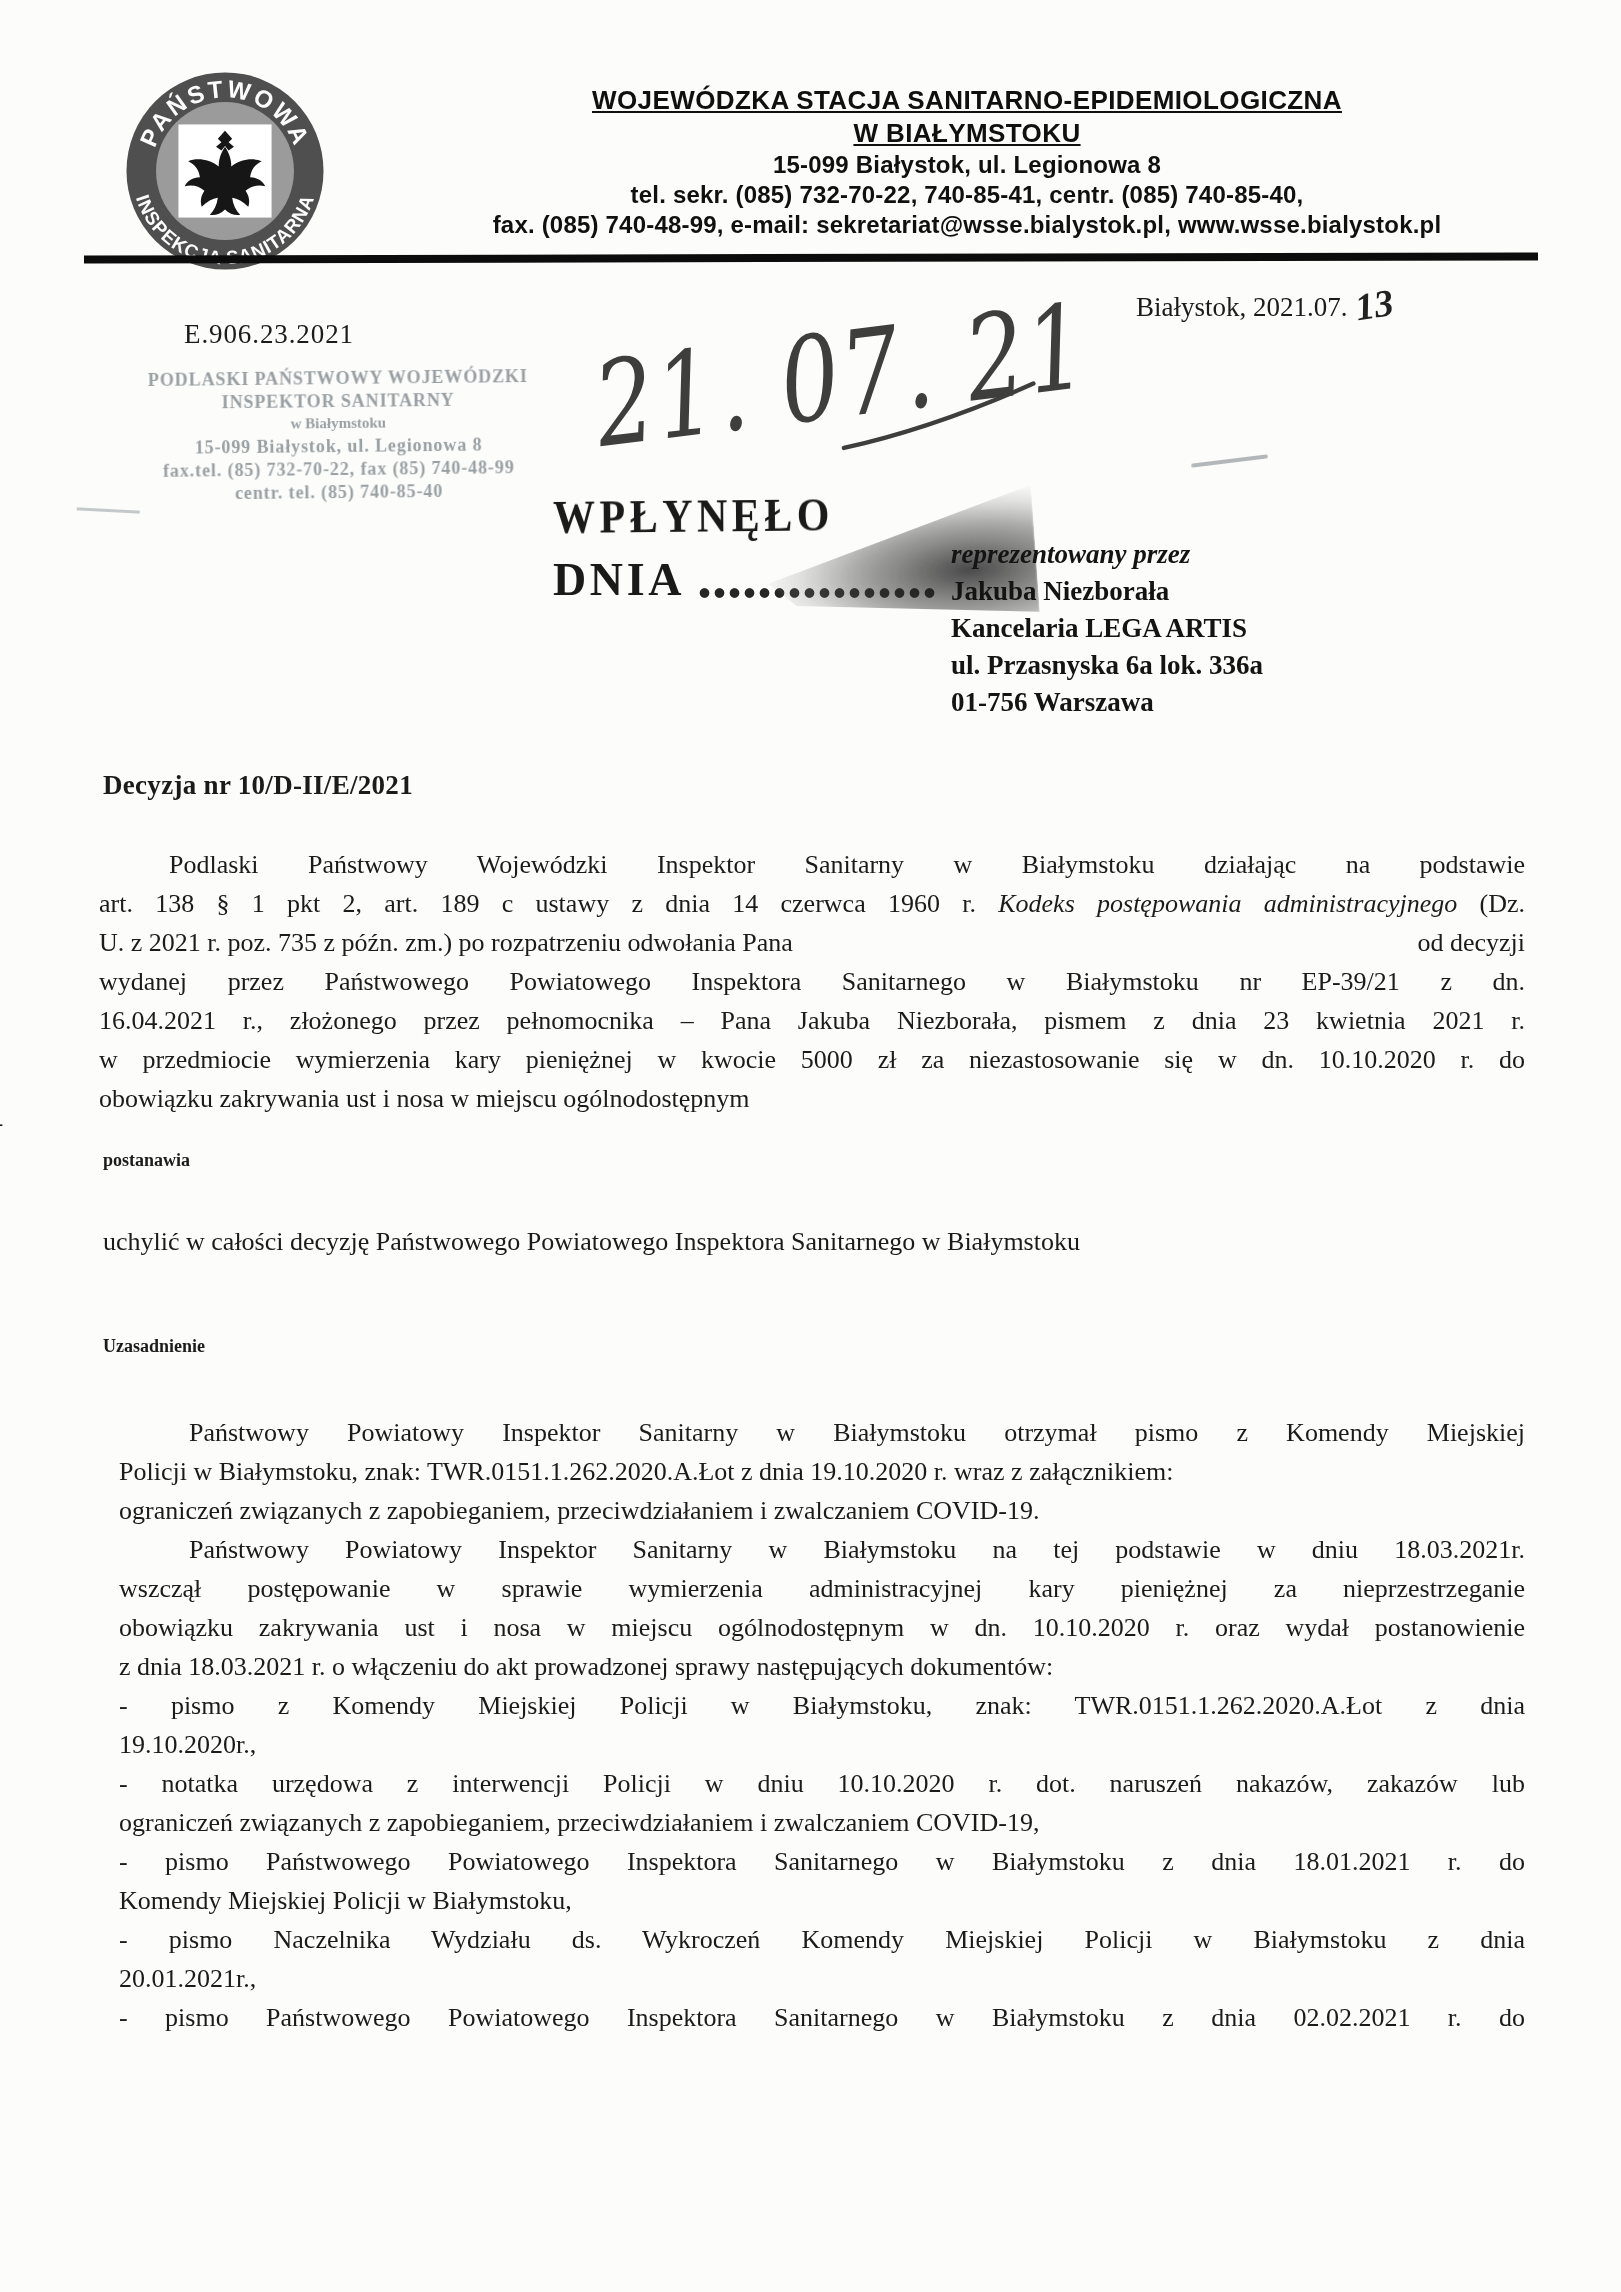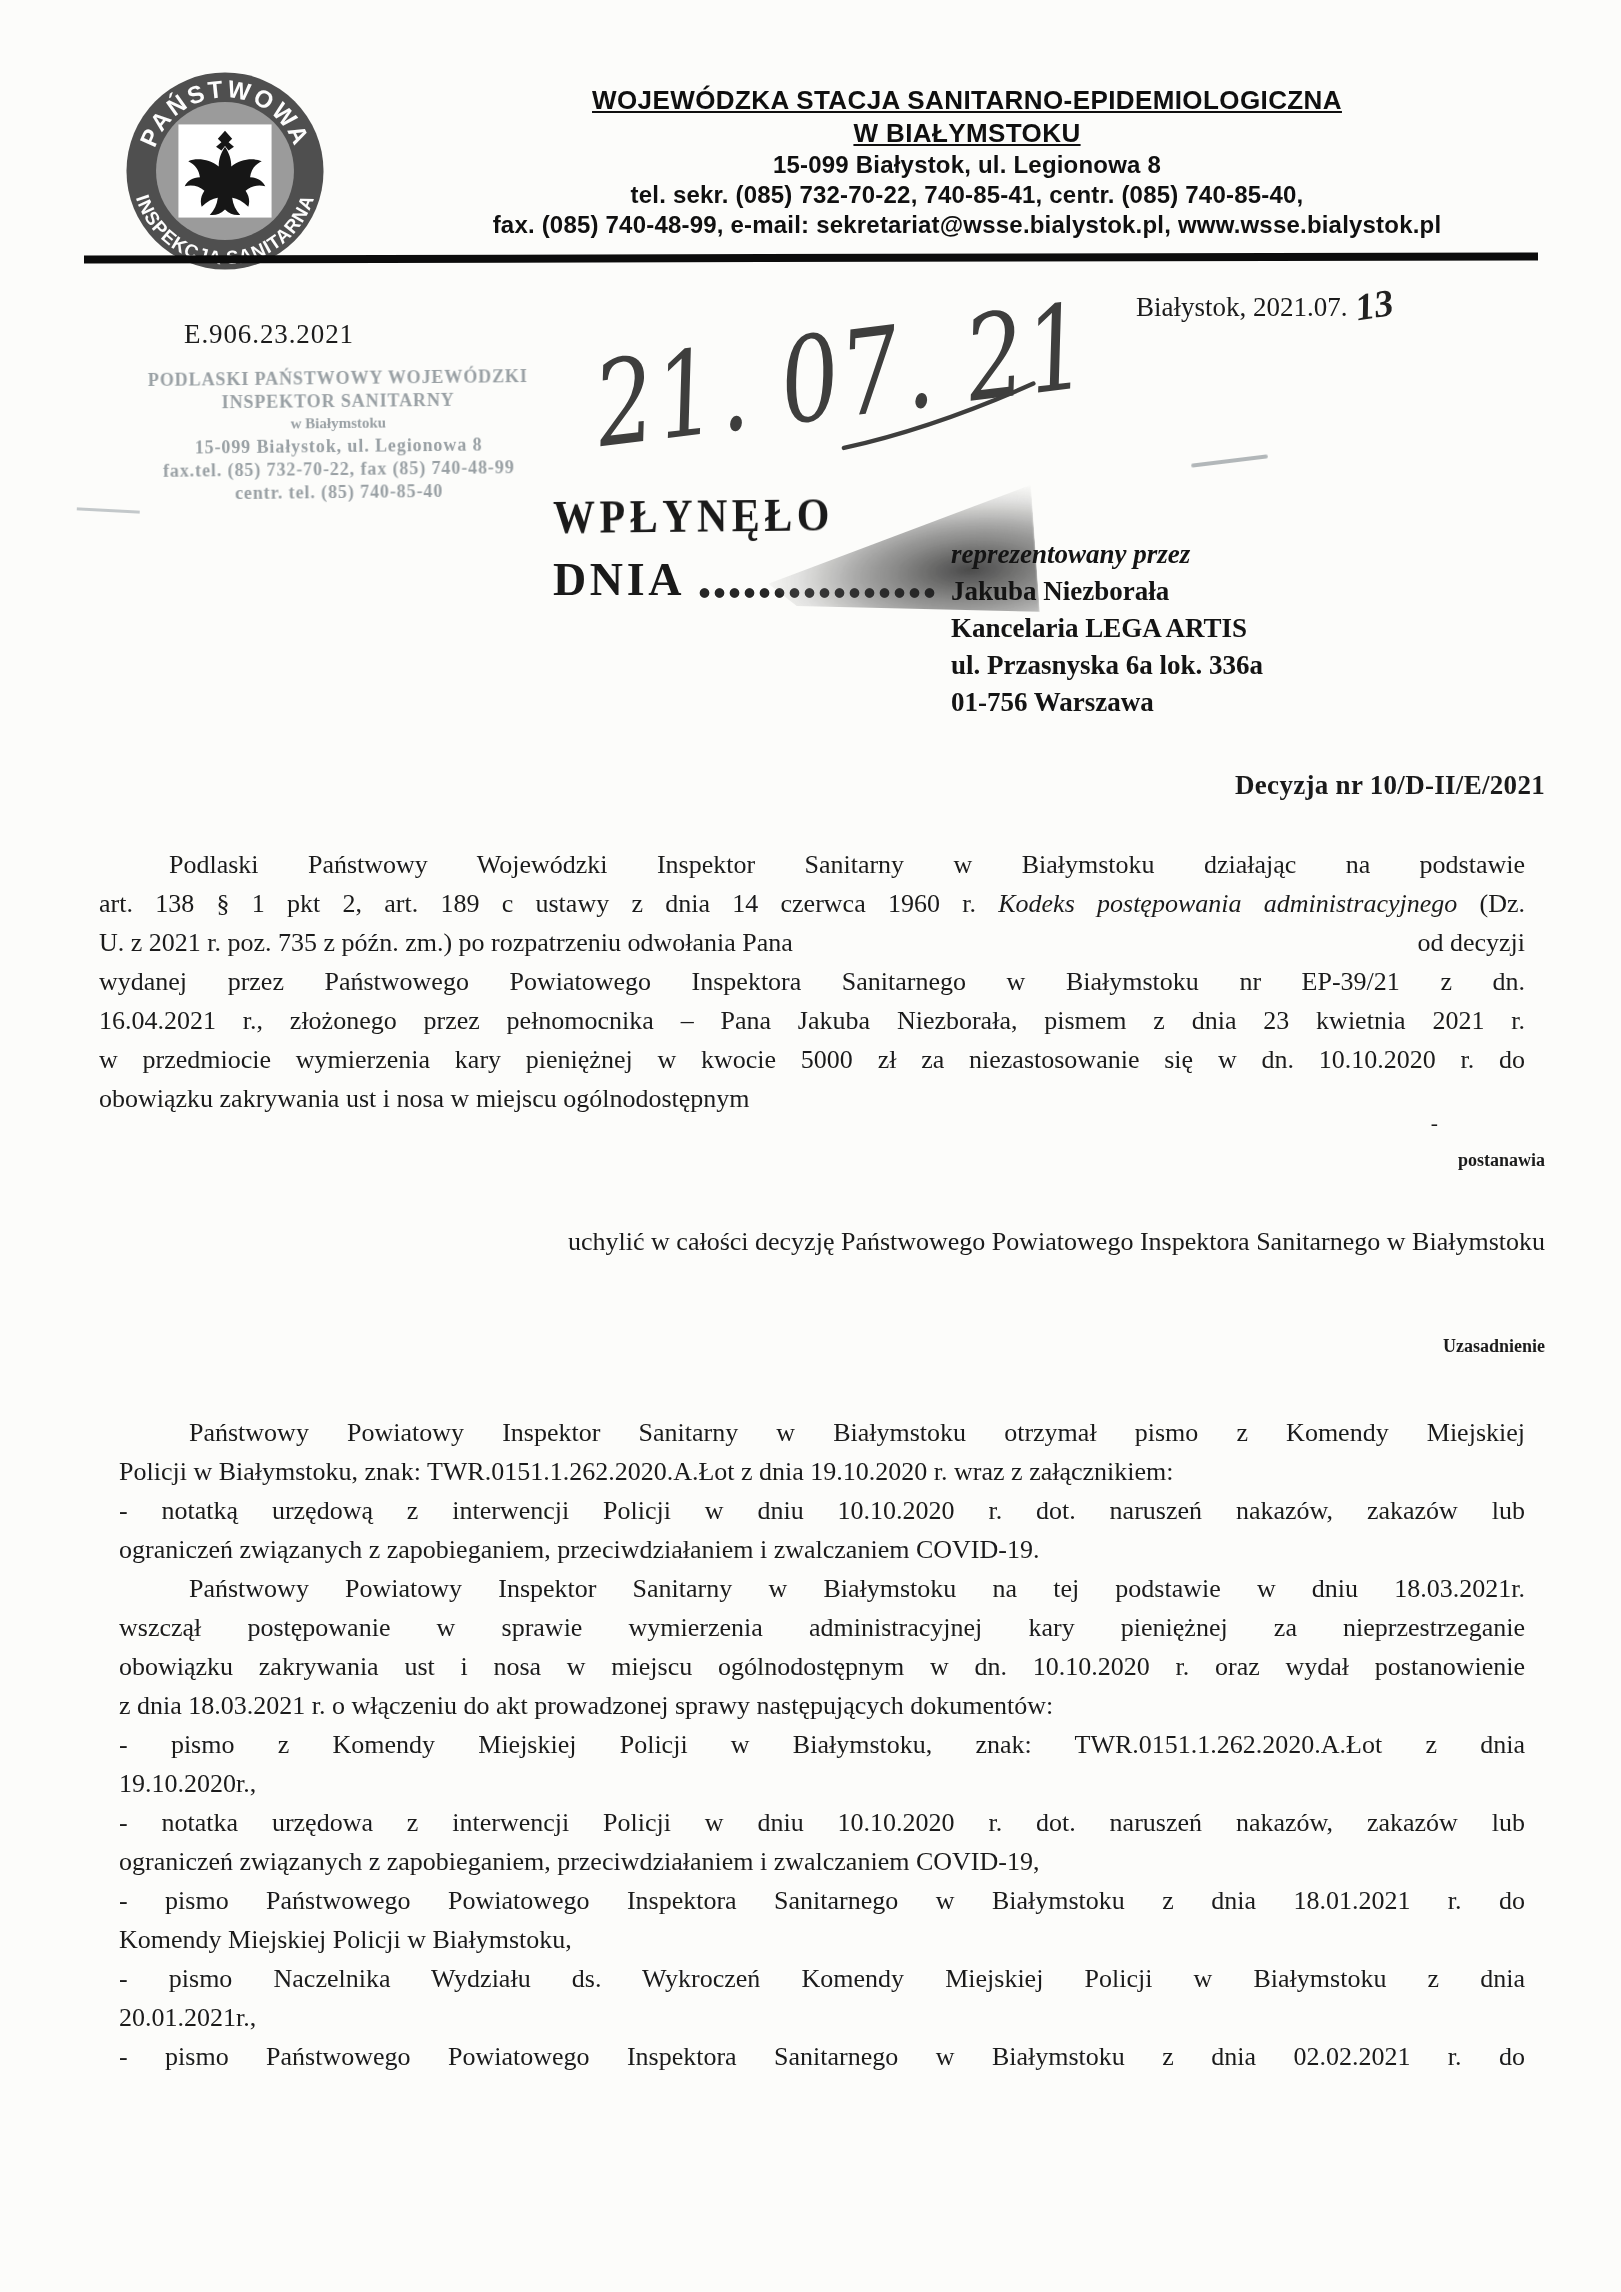--- a/index.html
+++ b/index.html
@@ -50,21 +50,21 @@
   .pen-dash { position:absolute; left:1191px; top:459px; width:77px; height:3.6px; background:#9aa1a4;
               transform:rotate(-7deg); border-radius:1.8px; opacity:.75; filter:blur(0.4px); }
   .left-scribble { position:absolute; left:77px; top:500px; width:63px; height:9px;
                    border-bottom:3.6px solid #c3c8ca; transform:rotate(3deg); filter:blur(0.7px); }
 
   .recipient { position:absolute; left:951px; top:536px; font-weight:bold; font-size:27px;
                line-height:37px; color:#141414; }
   .rep-by { font-style:italic; }
 
   
-  .center-block { position:absolute; left:103px; width:1442px; text-align:right; }
+  .center-block { position:absolute; left:103px; width:1442px; text-align:left; }
   .decision-title { top:770px; font-weight:bold; font-size:27px; letter-spacing:0.3px; }
   .tiny-dash { top:1111px; font-size:21.5px; transform:translateX(-107px); }
   .postanawia { top:1150px; font-weight:bold; font-size:18px; }
   .resolution { top:1223px; font-size:26px; line-height:38px; }
   .uzasadnienie { top:1336px; font-weight:bold; font-size:18px; }
 
   .para { position:absolute; left:99px; width:1426px; font-size:26px; }
   .p1 { top:845px; }
   .p1 .bl { height:39px; line-height:39px; }
   .p2 { top:1413px; }
@@ -172,21 +172,20 @@
 
   <div class="center-block resolution">
     <div>uchylić w całości decyzję Państwowego Powiatowego Inspektora Sanitarnego w Białymstoku</div>
   </div>
 
   <div class="center-block uzasadnienie">Uzasadnienie</div>
 
   <div class="para p2">
     <div class="bl j ind">Państwowy Powiatowy Inspektor Sanitarny w Białymstoku otrzymał pismo z Komendy Miejskiej</div>
     <div class="bl">Policji w Białymstoku, znak: TWR.0151.1.262.2020.A.Łot z dnia 19.10.2020 r. wraz z załącznikiem:</div>
-    <div class="bl j">- notatką urzędową z interwencji Policji w dniu 10.10.2020 r. dot. naruszeń nakazów, zakazów lub</div>
     <div class="bl">ograniczeń związanych z zapobieganiem, przeciwdziałaniem i zwalczaniem COVID-19.</div>
     <div class="bl j ind">Państwowy Powiatowy Inspektor Sanitarny w Białymstoku na tej podstawie w dniu 18.03.2021r.</div>
     <div class="bl j">wszczął postępowanie w sprawie wymierzenia administracyjnej kary pieniężnej za nieprzestrzeganie</div>
     <div class="bl j">obowiązku zakrywania ust i nosa w miejscu ogólnodostępnym w dn. 10.10.2020 r. oraz wydał postanowienie</div>
     <div class="bl">z dnia 18.03.2021 r. o włączeniu do akt prowadzonej sprawy następujących dokumentów:</div>
     <div class="bl j">- pismo z Komendy Miejskiej Policji w Białymstoku, znak: TWR.0151.1.262.2020.A.Łot z dnia</div>
     <div class="bl">19.10.2020r.,</div>
     <div class="bl j">- notatka urzędowa z interwencji Policji w dniu 10.10.2020 r. dot. naruszeń nakazów, zakazów lub</div>
     <div class="bl">ograniczeń związanych z zapobieganiem, przeciwdziałaniem i zwalczaniem COVID-19,</div>
     <div class="bl j">- pismo Państwowego Powiatowego Inspektora Sanitarnego w Białymstoku z dnia 18.01.2021 r. do</div>

